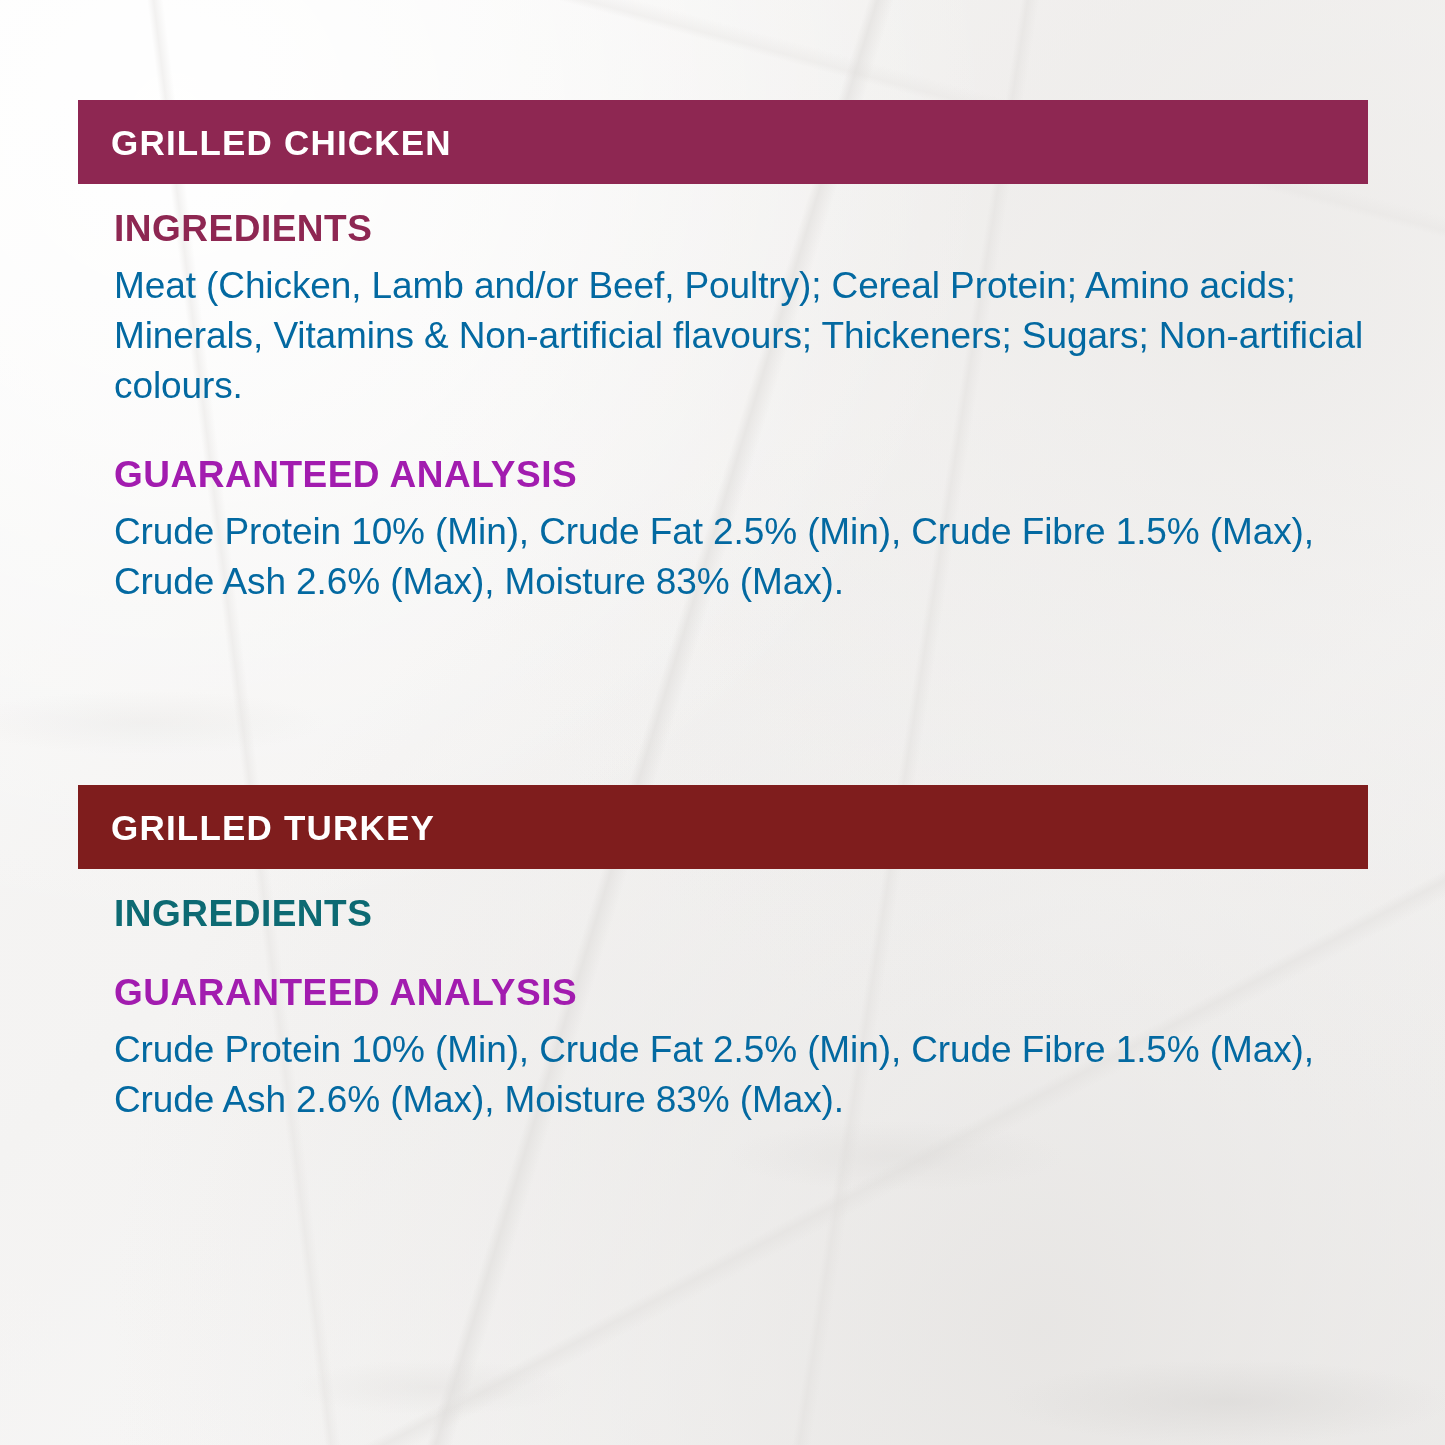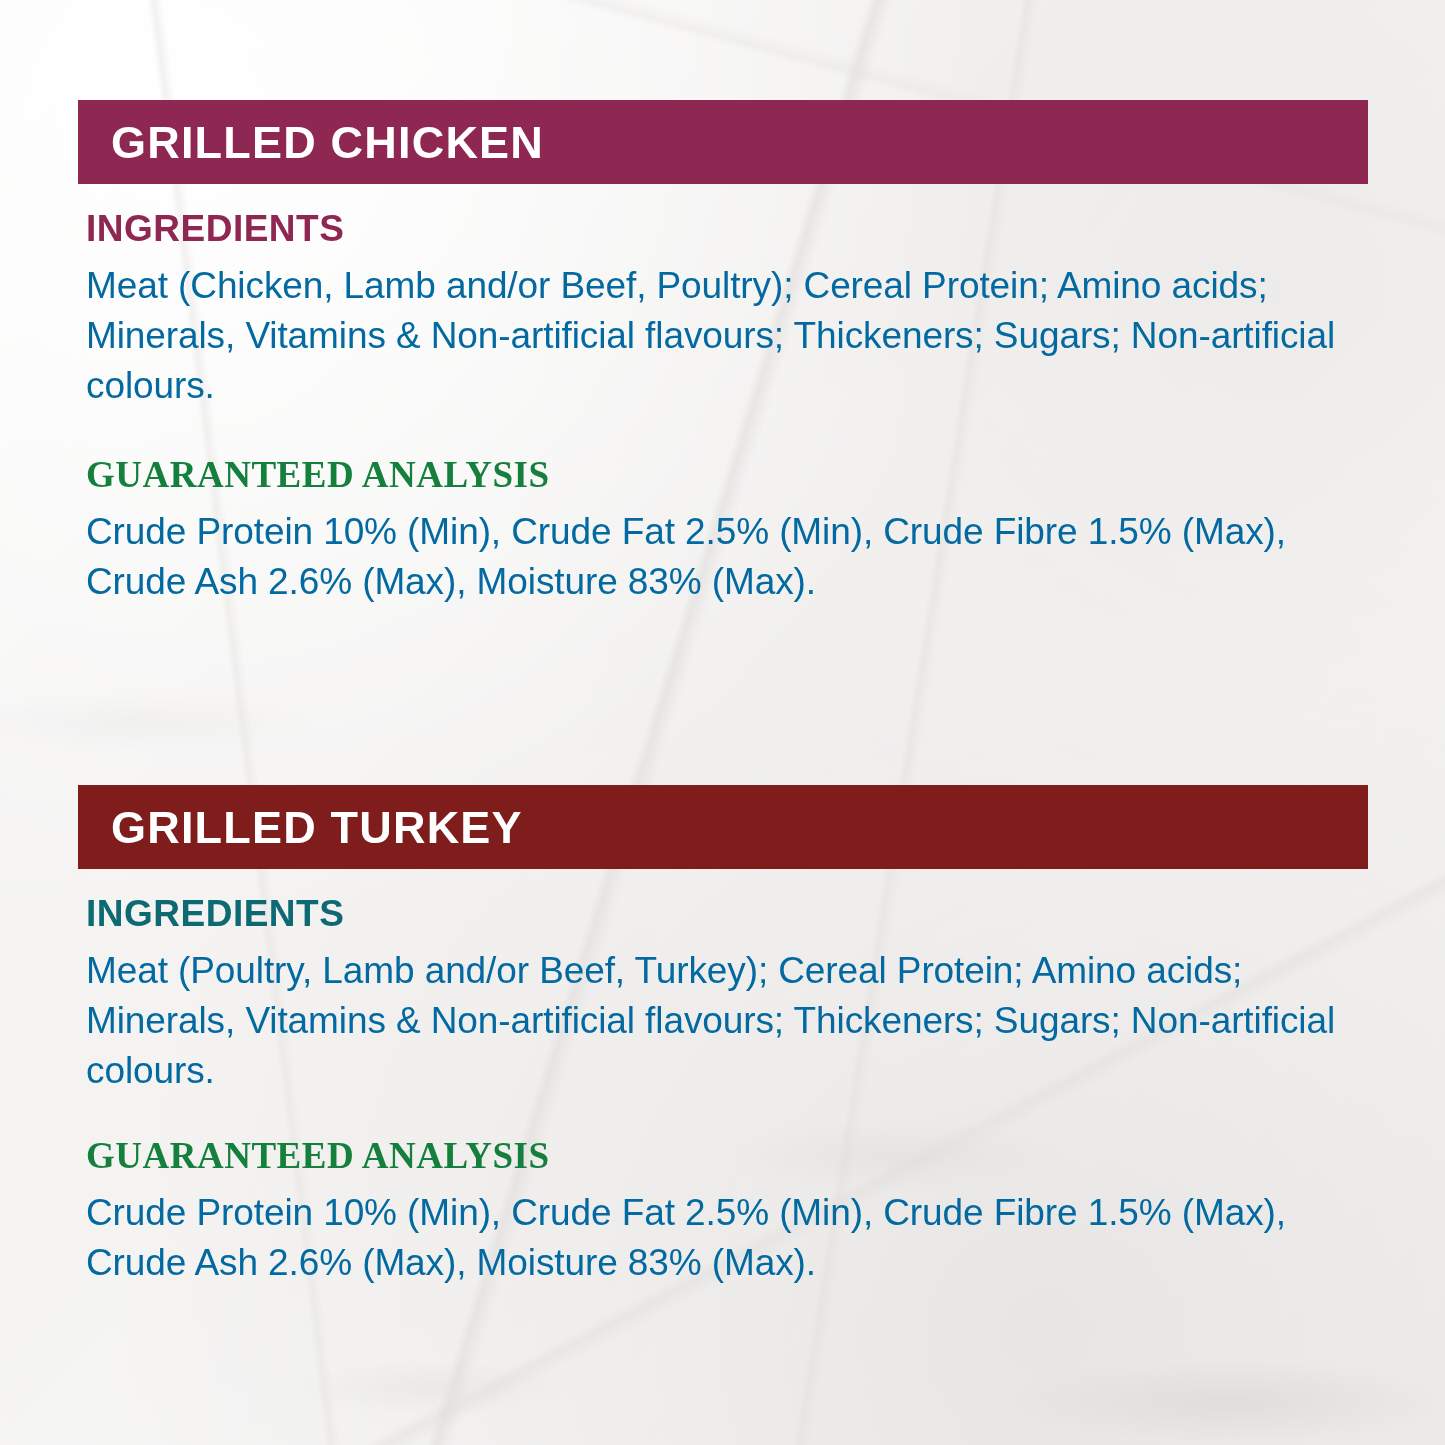--- a/index.html
+++ b/index.html
@@ -66,36 +66,36 @@
 
   .flavour-bar {
     height: 84px;
     display: flex;
     align-items: center;
     padding-left: 33px;
     box-sizing: border-box;
   }
   .flavour-bar .flavour-title {
     color: #ffffff;
-    font-size: 45px;
+    font-size: 35px;
     font-weight: bold;
     letter-spacing: 1.2px;
     line-height: 1;
   }
 
-  .block { margin-top: 26px; }
+  .block { margin-top: 26px; margin-left: 28px; }
 
   .sub-head {
     font-size: 37px;
     font-weight: bold;
     letter-spacing: 0.5px;
     line-height: 1.05;
     margin: 0 0 12px 8px;
   }
-  .sub-head.black { color: #15803d; font-family: Liberation Serif, serif; }
+  .sub-head.black { color: #a21caf; }
 
   .body-text {
     font-size: 37px;
     line-height: 1.36;
     color: #0369a1;
     margin: 0 0 0 8px;
     letter-spacing: -0.1px;
     max-width: 1285px;
   }
 
@@ -128,21 +128,20 @@
   </div>
 
   <div class="section section-turkey">
 
     <div class="flavour-bar" style="background:#7f1d1d;">
       <span class="flavour-title">GRILLED TURKEY</span>
     </div>
 
     <div class="block">
       <div class="sub-head" style="color:#0d6a73;">INGREDIENTS</div>
-      <p class="body-text">Meat (Poultry, Lamb and/or Beef, Turkey); Cereal Protein; Amino acids; Minerals, Vitamins &amp; Non-artificial flavours; Thickeners; Sugars; Non-artificial colours.</p>
     </div>
 
     <div class="block gap-ga-turkey">
       <div class="sub-head black">GUARANTEED ANALYSIS</div>
       <p class="body-text">Crude Protein 10% (Min), Crude Fat 2.5% (Min), Crude Fibre 1.5% (Max), Crude Ash 2.6% (Max), Moisture 83% (Max).</p>
     </div>
 
   </div>
 
 </div>

